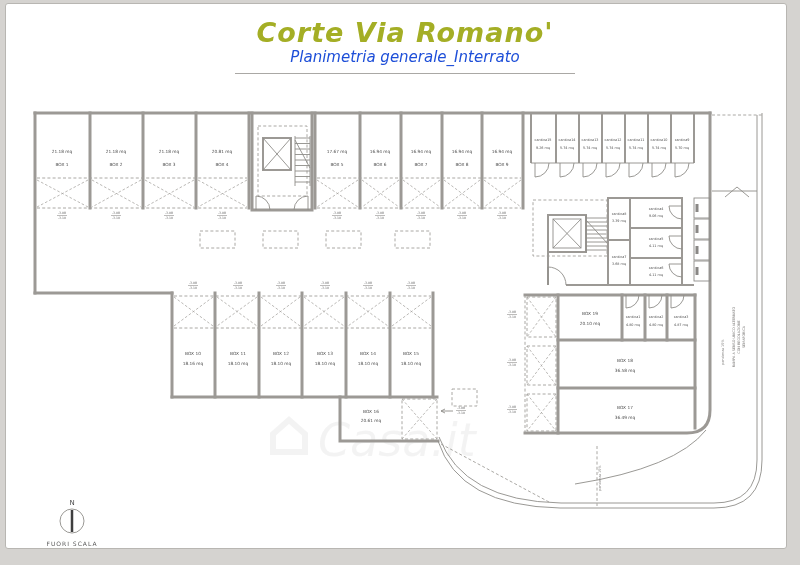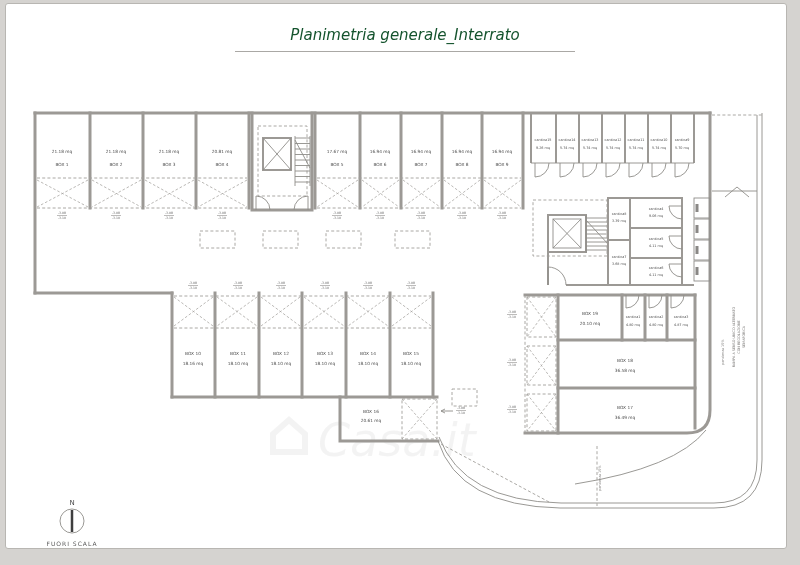--- a/index.html
+++ b/index.html
@@ -2,21 +2,21 @@
 <html><head>
 <meta charset="utf-8">
 <style>
   html,body{margin:0;padding:0;width:800px;height:565px;overflow:hidden;background:#d5d3d0;
             font-family:"DejaVu Sans",sans-serif;}
   .sheet{position:absolute;left:5px;top:3px;width:780px;height:544px;background:#fff;
          border:1px solid #b8b6b2;border-radius:3px;}
   .header{position:absolute;left:235px;top:18px;width:340px;text-align:center;}
   .title{font-size:27px;font-style:italic;font-weight:bold;color:#a4ae25;
          letter-spacing:1px;line-height:1.1;}
-  .subtitle{font-size:15px;font-style:italic;color:#14532d;margin-top:8px;padding-bottom:7px;
+  .subtitle{font-size:15px;font-style:italic;color:#1d4ed8;margin-top:0;padding-bottom:7px;
             border-bottom:1px solid #aaa8a5;}
   svg{position:absolute;left:0;top:0;}
   
   .w3{stroke:#9c9995;stroke-width:3;fill:none;stroke-linecap:square;}
   .w2{stroke:#9c9995;stroke-width:2;fill:none;}
   .t1{stroke:#8f8d89;stroke-width:0.9;fill:none;}
   .d1{stroke:#a09e9a;stroke-width:0.9;fill:none;stroke-dasharray:3 2.2;}
   .dx{stroke:#a8a6a2;stroke-width:0.8;fill:none;stroke-dasharray:2.6 2;}
   text{fill:#4f4f4f;}
   .lbl{font-size:4.3px;text-anchor:middle;}
@@ -28,20 +28,21 @@
   .cap{font-size:6px;text-anchor:middle;fill:#5a5a5a;letter-spacing:1px;}
   .wm{opacity:0.09;}
   .wm text{font-size:46px;font-style:italic;fill:#888;}
 </style>
 </head>
 <body>
 
 <div class="sheet"></div>
 
 <div class="header">
+  <div class="title">Corte Via Romano'</div>
   <div class="subtitle">Planimetria generale_Interrato</div>
 </div>
 
 <svg width="800" height="565" viewBox="0 0 800 565">
 
   <g class="wm">
     <path d="M273,452 v-18 l16,-14 16,14 v18 z" stroke="#888" stroke-width="6" fill="none"></path>
     <text x="318" y="456">Casa.it</text>
   </g>
 

